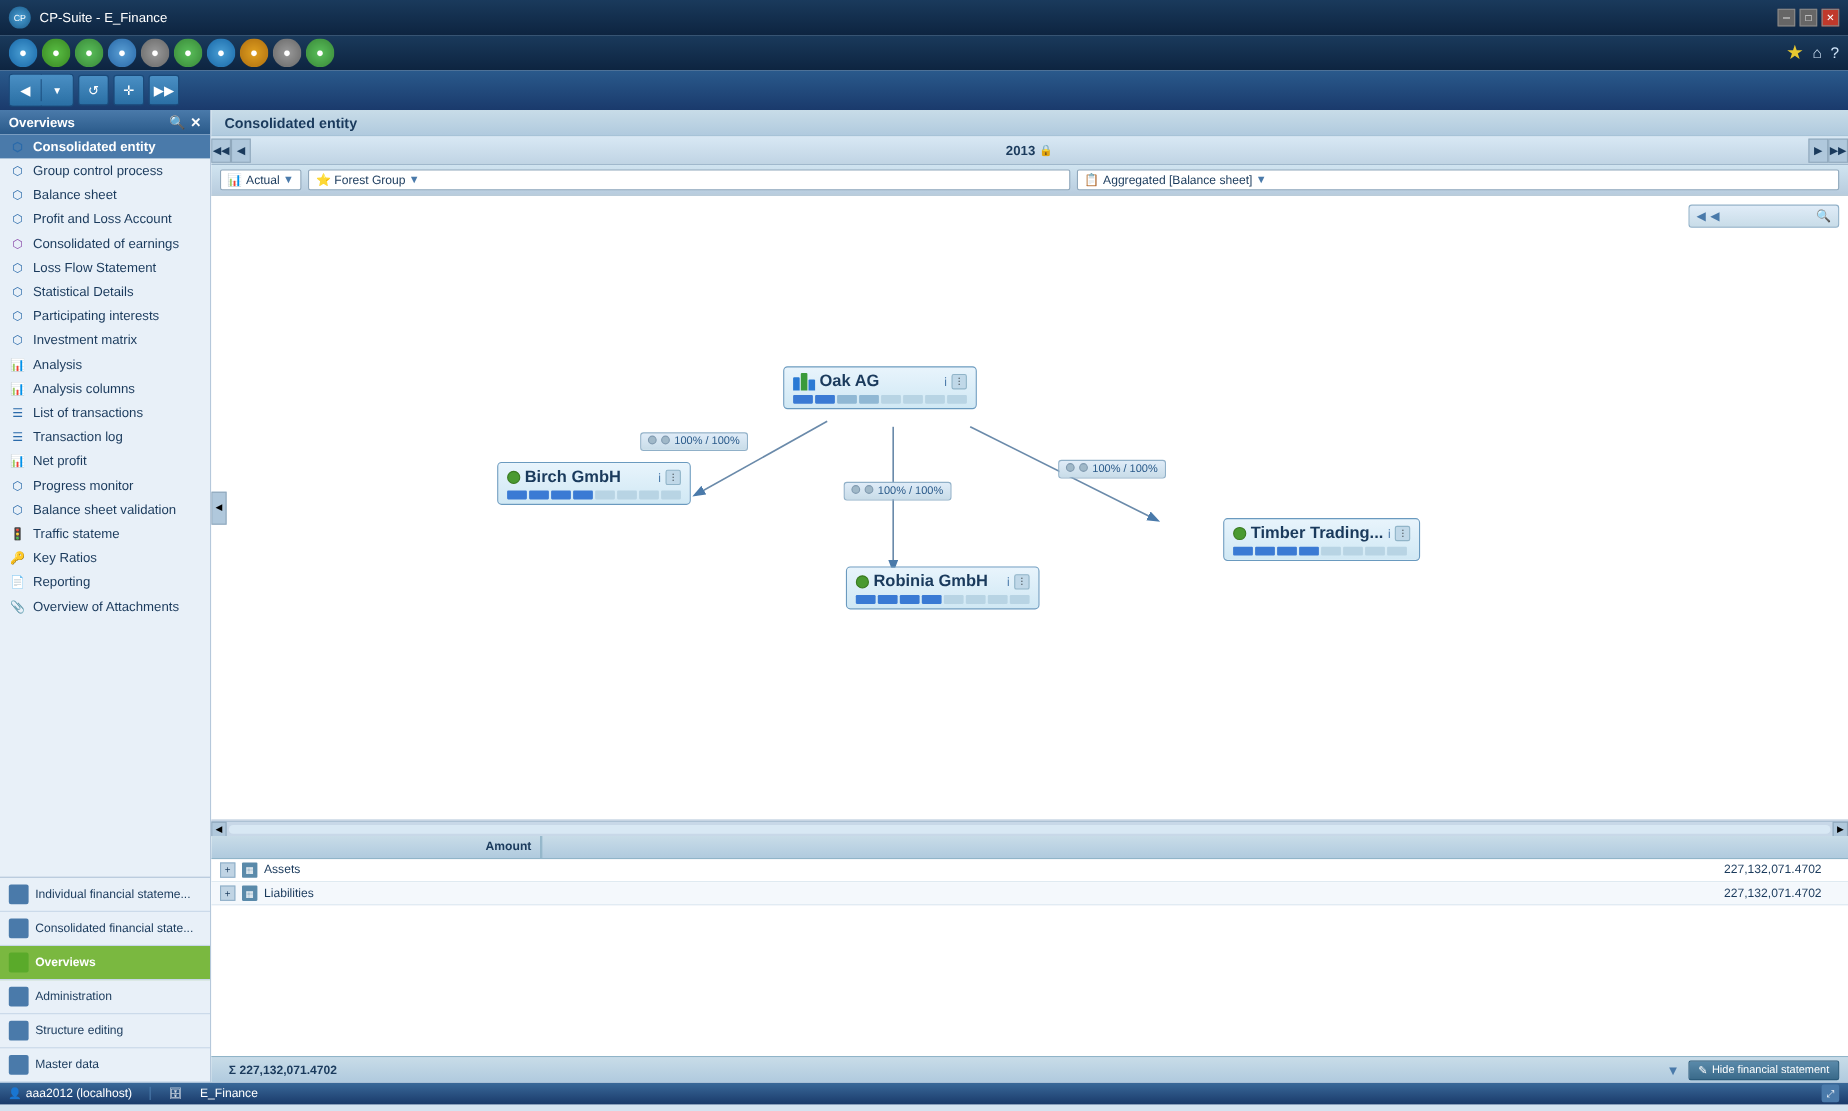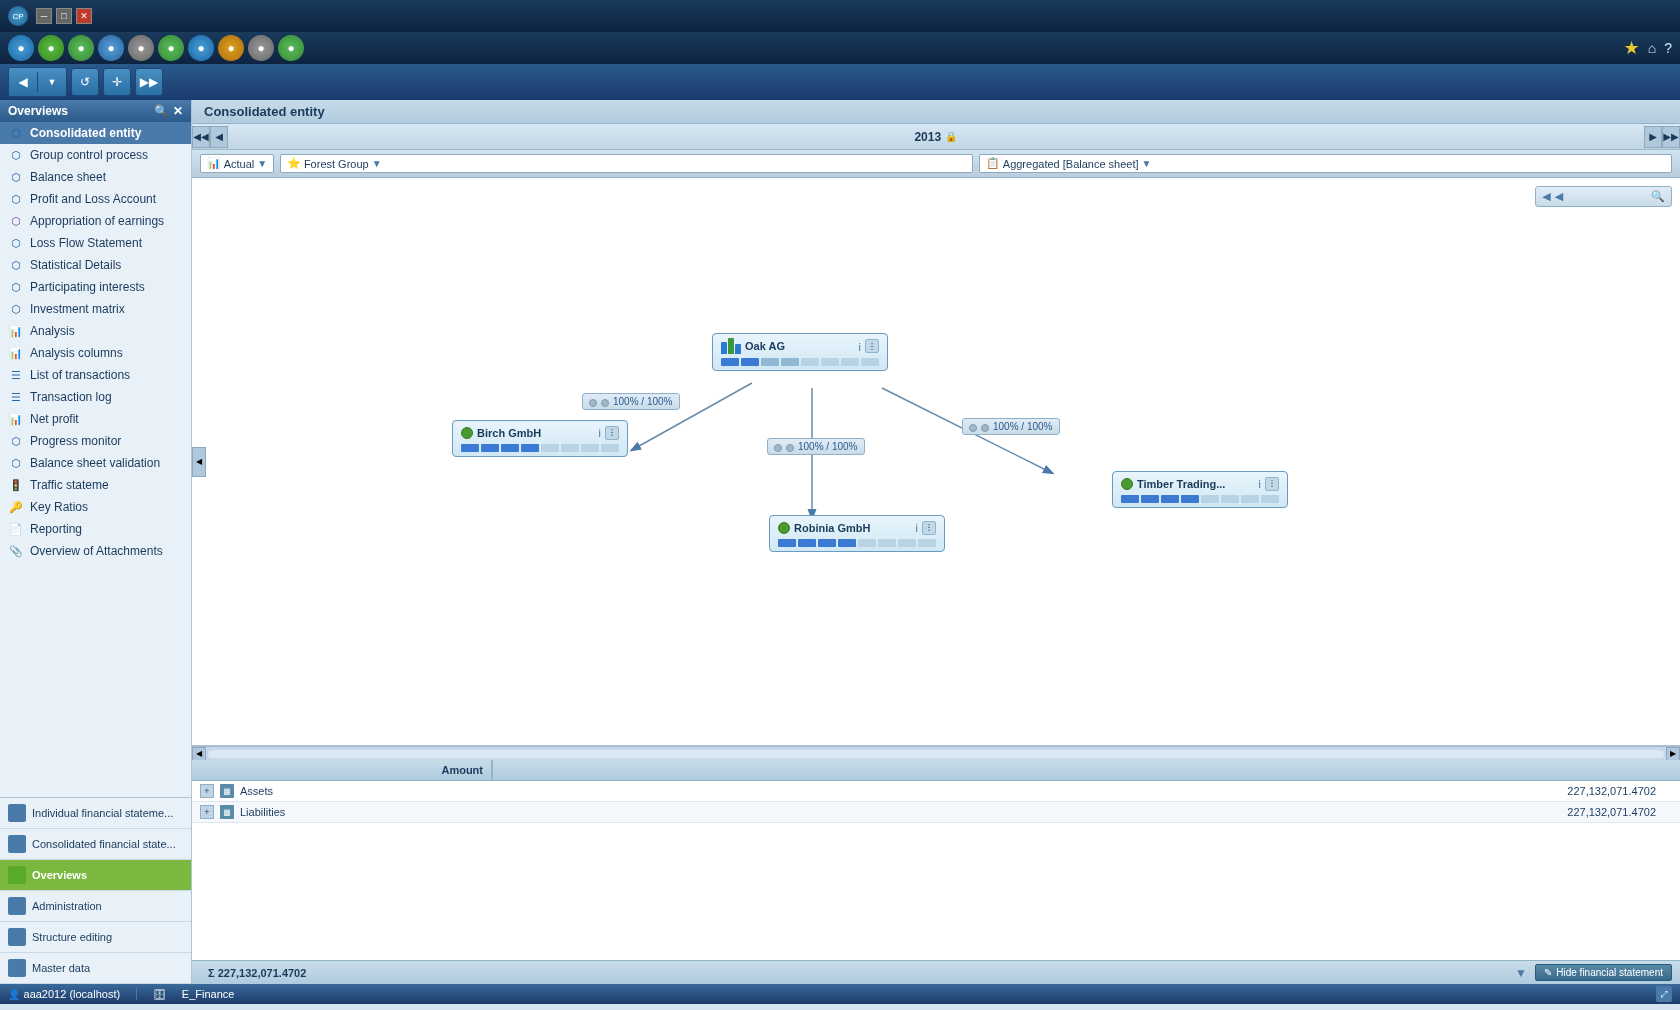--- a/index.html
+++ b/index.html
@@ -192,38 +192,38 @@
       background: linear-gradient(to bottom, #e8f4fc, #d0e8f4);
       border: 1px solid #6a9abf;
       border-radius: 4px;
       padding: 4px 8px;
       cursor: pointer;
       min-width: 120px;
     }
     .org-node-header {
       display: flex; align-items: center; gap: 4px; margin-bottom: 4px;
     }
-    .org-node-title { font-size: 11px; font-weight: bold; color: #1a3a5c; flex: 1; }
+    .org-node-title { font-size: 15px; font-weight: bold; color: #1a3a5c; flex: 1; }
     .org-node-ctrl { width: 14px; height: 14px; background: #c0d8e8; border: 1px solid #90b4c8; border-radius: 2px; display: flex; align-items: center; justify-content: center; font-size: 8px; cursor: pointer; }
     .node-dot { width: 12px; height: 12px; border-radius: 50%; flex-shrink: 0; }
     .node-dot.green { background: #4a9a30; border: 1px solid #3a7a20; }
     .node-slots { display: flex; gap: 2px; margin-top: 2px; }
     .node-slot { width: 18px; height: 8px; background: #6a9abf; border-radius: 1px; }
     .node-slot.lighter { background: #90b8d4; }
     .node-slot.lightest { background: #b8d4e4; }
 
     .pct-badge {
       position: absolute;
       background: linear-gradient(to bottom, #e0ecf8, #c8dce8);
       border: 1px solid #90b0c8;
       border-radius: 3px;
       padding: 2px 6px;
       font-size: 10px;
       color: #2a5a8a;
-      display: flex; align-items: flex-end; gap: 4px;
+      display: flex; align-items: flex-start; gap: 4px;
     }
     .pct-dot { width: 8px; height: 8px; border-radius: 50%; background: #a0b8c8; border: 1px solid #809ab0; }
 
     
     #connector-svg {
       position: absolute;
       top: 0; left: 0;
       width: 100%; height: 100%;
       pointer-events: none;
     }
@@ -313,20 +313,21 @@
     .chart-bar.b2 { height: 16px; background: #3a9a3a; }
     .chart-bar.b3 { height: 10px; background: #2a7ad4; }
   </style>
 </head>
 <body>
 
 <div id="titlebar">
   <div class="app-icon">
     <span style="font-size:8px;color:white;">CP</span>
   </div>
+  <span class="title">CP-Suite - E_Finance</span>
   <div class="win-controls">
     <div class="win-btn">─</div>
     <div class="win-btn">□</div>
     <div class="win-btn close">✕</div>
   </div>
 </div>
 
 <div id="top-icons">
   <div class="top-icon-btn" style="background:radial-gradient(circle,#4a9fd4,#1a6aaa);border-radius:50%;">●</div>
   <div class="top-icon-btn" style="background:radial-gradient(circle,#5abf44,#3a8a24);border-radius:50%;">●</div>
@@ -378,21 +379,21 @@
       <div class="sidebar-item">
         <span class="item-icon" style="color:#2a6aaa;">⬡</span>
         <span>Balance sheet</span>
       </div>
       <div class="sidebar-item">
         <span class="item-icon" style="color:#2a6aaa;">⬡</span>
         <span>Profit and Loss Account</span>
       </div>
       <div class="sidebar-item">
         <span class="item-icon" style="color:#8a4aaa;">⬡</span>
-        <span>Appropriation of earnings</span>
+        <span>Consolidated of earnings</span>
       </div>
       <div class="sidebar-item">
         <span class="item-icon" style="color:#2a6aaa;">⬡</span>
         <span>Loss Flow Statement</span>
       </div>
       <div class="sidebar-item">
         <span class="item-icon" style="color:#2a6aaa;">⬡</span>
         <span>Statistical Details</span>
       </div>
       <div class="sidebar-item">

